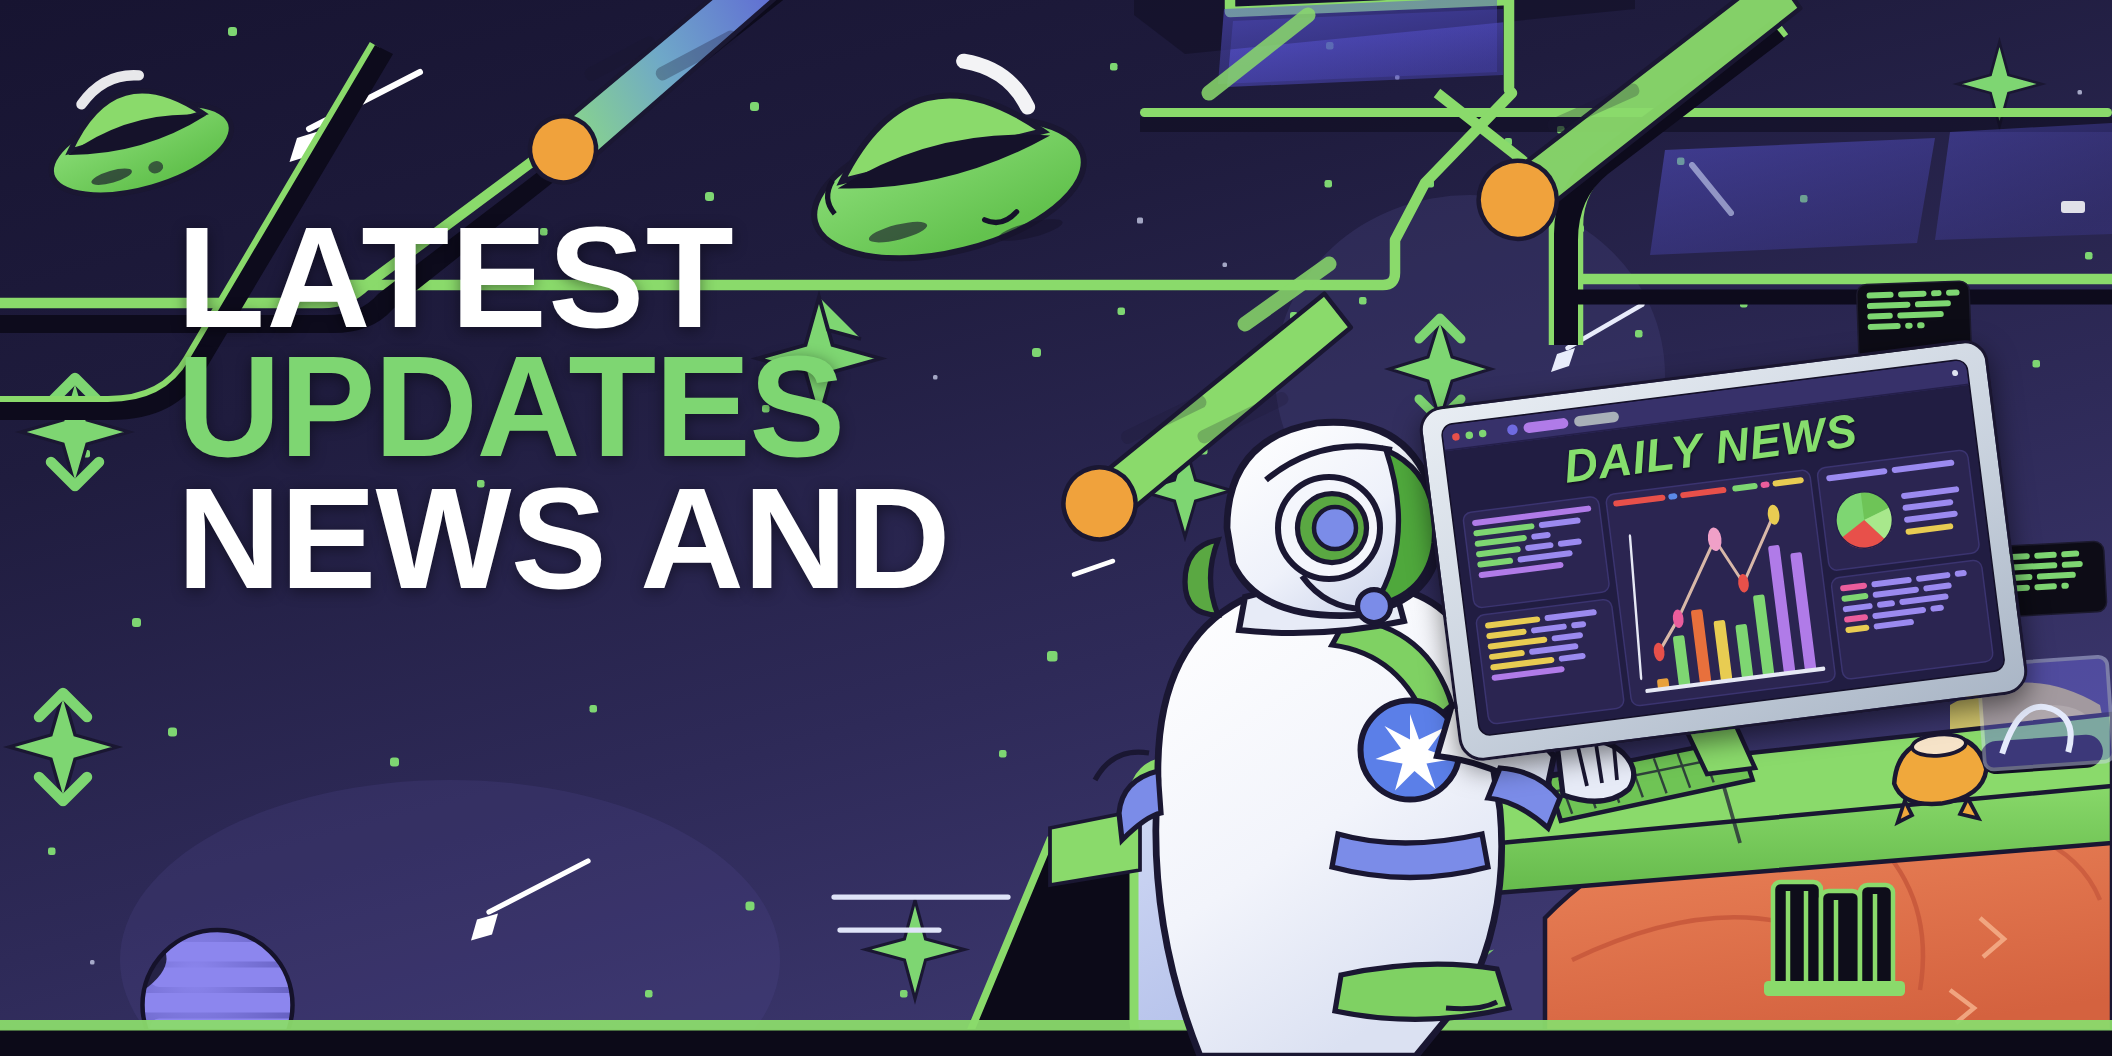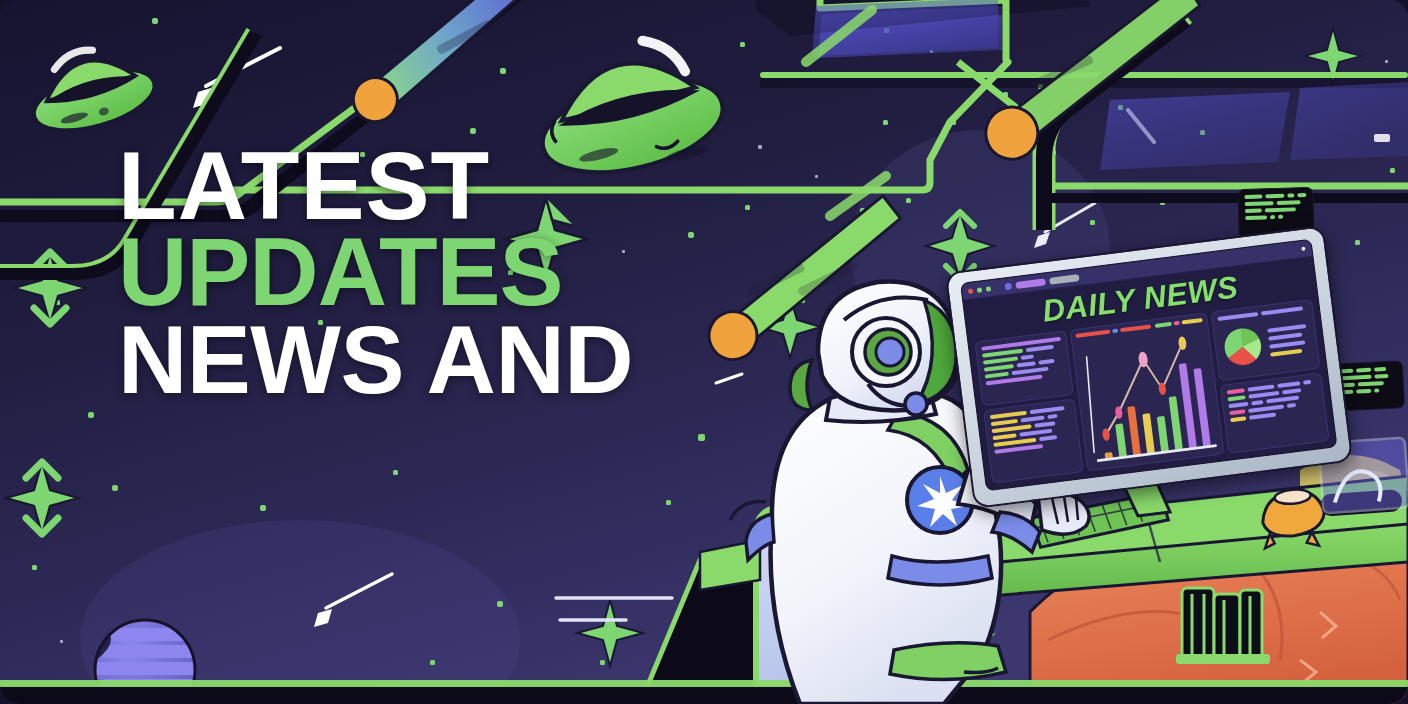--- a/index.html
+++ b/index.html
@@ -8,21 +8,20 @@
   body {
     font-family:"Liberation Sans", sans-serif;
     width:1408px; height:704px;
     overflow:hidden; position:relative;
   }
   .banner {
     position:relative;
     width:1408px; height:704px;
     overflow:hidden;
     background:linear-gradient(150deg,#191634 0%,#1d1a3a 28%,#2a2752 62%,#3a3566 100%);
-    border-radius:19px;
   }
   svg.art { position:absolute; top:0; left:0; width:1408px; height:704px; display:block; }
 
   
   .headline {
     position:absolute;
     left:118px; top:140px;
     width:620px;
     z-index:40;
     line-height:0.96;

